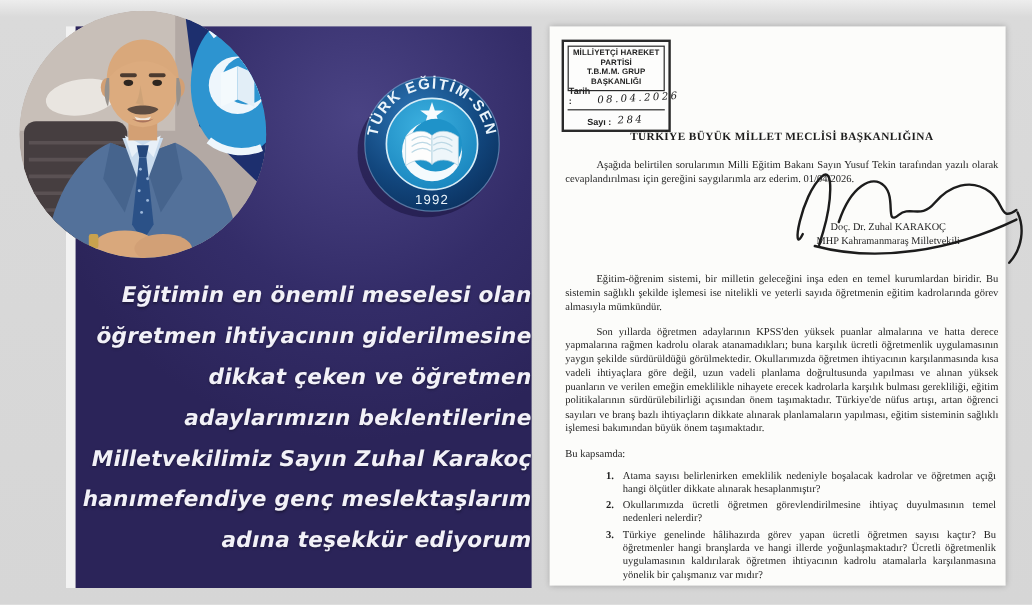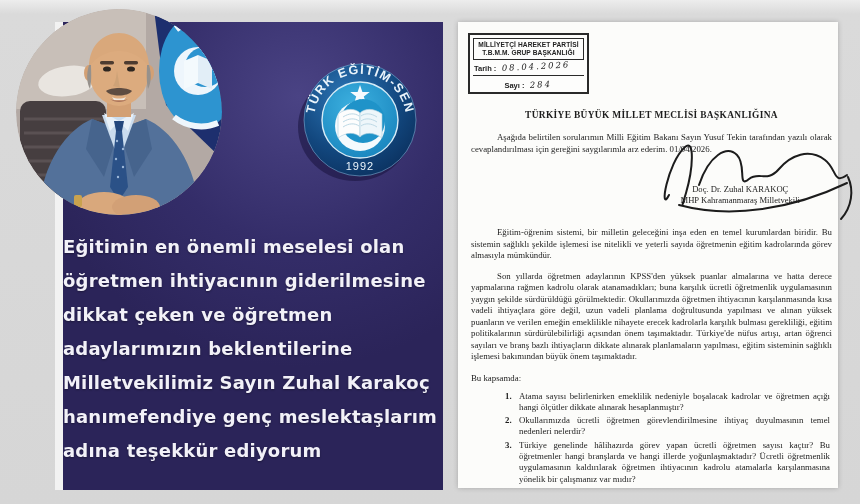--- a/index.html
+++ b/index.html
@@ -14,24 +14,25 @@
   .panel {
     position:absolute; left:63px; top:22px; width:380px; height:468px;
     background:radial-gradient(circle 270px at 62% 16%, #4a4384 0%, #342d69 55%, #2b2459 100%);
   }
   .panel-edge {
     position:absolute; left:55px; top:22px; width:8px; height:468px;
     background:#f2f2f2;
   }
   .quote {
     position:absolute; left:0; top:208px; width:100%;
-    text-align:left; color:#f2f1f8;
+    text-align:right; color:#f2f1f8;
     font-family:"DejaVu Sans", sans-serif; font-weight:700;
     font-size:18px; line-height:34px; letter-spacing:.2px;
     text-shadow:0 1px 2px rgba(0,0,0,.35);
+    font-style:italic;
   }
   .quote div { white-space:nowrap; }
 
   
   .photo {
     position:absolute; left:16px; top:9px; width:206px; height:206px;
     border-radius:50%; overflow:hidden; z-index:3;
   }
 
   
@@ -39,21 +40,21 @@
 
   
   .doc {
     position:absolute; left:458px; top:22px; width:380px; height:466px;
     background:#fcfcfa; box-shadow:0 0 5px rgba(0,0,0,.22);
     font-family:"Liberation Serif", serif; color:#1d1d1d;
   }
   .doc-inner { position:absolute; inset:0; padding:0 6px 0 13px; }
 
   .stamp {
-    position:absolute; left:10px; top:11px; width:121px;
+    position:absolute; left:10px; top:11px; width:91px;
     border:2px solid #2a2a2a; background:#fdfdfc; padding:3px 3px 0 3px;
     font-family:"Liberation Sans", sans-serif; color:#222;
   }
   .stamp-name {
     border:1.5px solid #2a2a2a; text-align:center;
     font-size:6.6px; font-weight:700; line-height:8px; padding:2px 1px;
     letter-spacing:.1px;
   }
   .stamp-row {
     display:flex; align-items:flex-end; height:16px;

